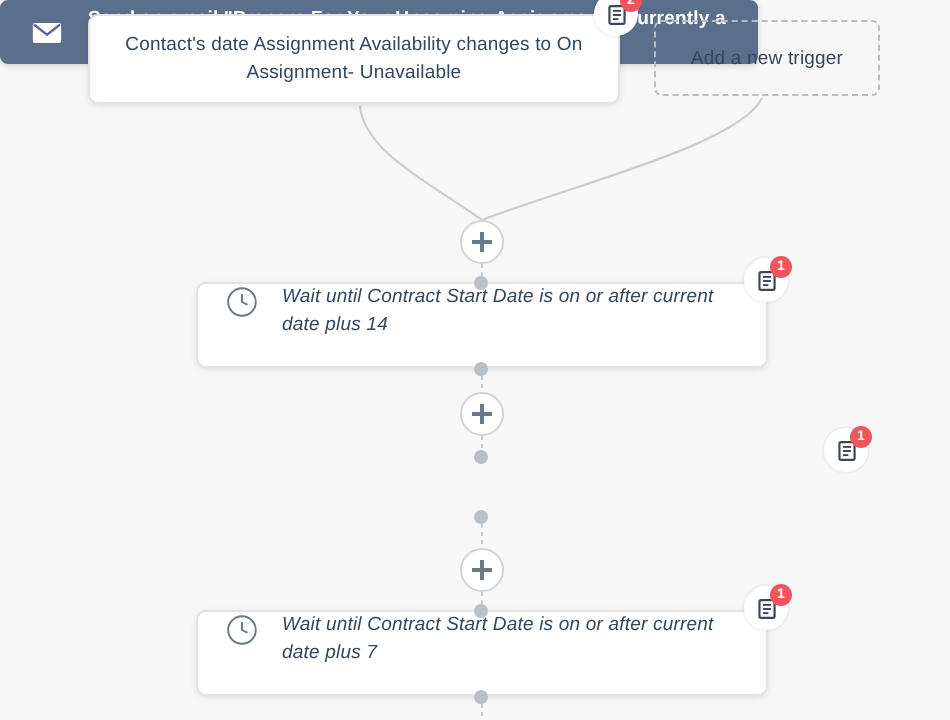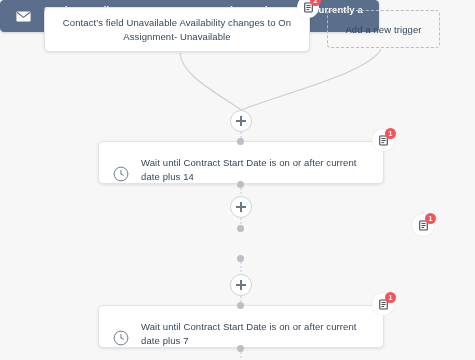--- a/index.html
+++ b/index.html
@@ -82,22 +82,23 @@
   .add-trigger .add-trigger-text {
     font-size: 9.5px;
     color: #33475b;
     letter-spacing: 0.1px;
     text-align: right;
   }
 
   
   .step-card {
     display: flex;
-    align-items: flex-end;
+    align-items: flex-start;
     padding: 0 10px;
+    font-style: italic;
   }
   .step-card .step-icon {
     flex: 0 0 auto;
     width: 18px;
     height: 18px;
     margin-right: 11px;
     margin-left: 3px;
     display: flex;
     align-items: center;
     justify-content: center;
@@ -238,21 +239,21 @@
     <line x1="241" y1="218" x2="241" y2="229" stroke="#c9cdd2" stroke-width="1.1" stroke-dasharray="2 2"></line>
 
     <line x1="241" y1="258" x2="241" y2="274" stroke="#c9cdd2" stroke-width="1.1" stroke-dasharray="2 2"></line>
 
     <line x1="241" y1="296" x2="241" y2="306" stroke="#c9cdd2" stroke-width="1.1" stroke-dasharray="2 2"></line>
 
     <line x1="241" y1="348" x2="241" y2="360" stroke="#c9cdd2" stroke-width="1.1" stroke-dasharray="2 2"></line>
   </svg>
 
   <div class="node trigger-card">
-    <div class="trigger-text">Contact's field Unavailable Availability changes to On Assignment- Unavailable</div>
+    <div class="trigger-text">Contact's date Assignment Availability changes to On Assignment- Unavailable</div>
   </div>
 
   <div class="badge-wrap badge-trigger">
     <svg class="glyph" viewBox="0 0 16 16">
       <rect x="2.5" y="1.5" width="11" height="13" rx="1.2" fill="none" stroke="#3d4753" stroke-width="1.6"></rect>
       <line x1="5" y1="5" x2="11" y2="5" stroke="#3d4753" stroke-width="1.4"></line>
       <line x1="5" y1="8" x2="11" y2="8" stroke="#3d4753" stroke-width="1.4"></line>
       <line x1="5" y1="11" x2="9" y2="11" stroke="#3d4753" stroke-width="1.4"></line>
     </svg>
     <span class="count">2</span>

